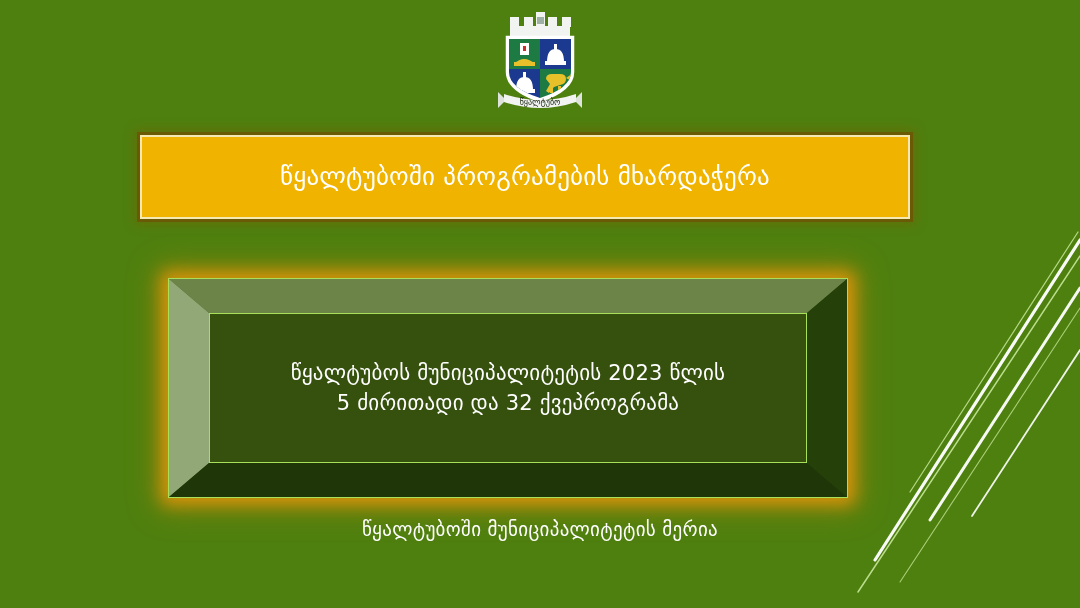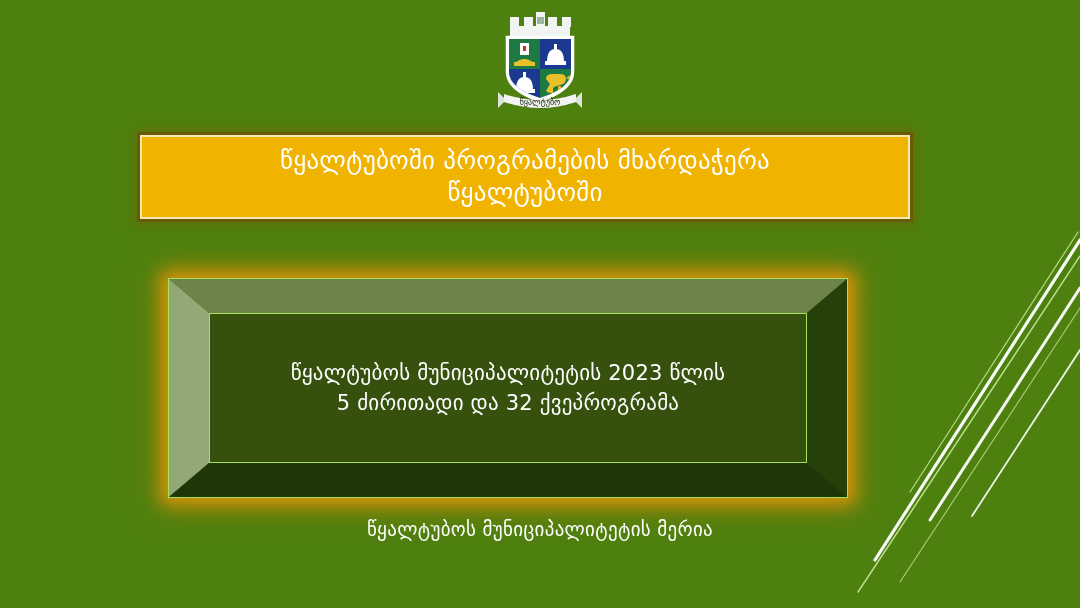--- a/index.html
+++ b/index.html
@@ -235,32 +235,31 @@
         <path d="M14 88 L22 96 L14 104 Z" fill="#dfe3de"></path>
         <path d="M98 88 L90 96 L98 104 Z" fill="#dfe3de"></path>
         <path d="M20 90 Q56 102 92 90 L92 98 Q56 110 20 98 Z" fill="#f2f4f2"></path>
         <text x="56" y="101" text-anchor="middle" font-family="'DejaVu Sans','Liberation Sans',sans-serif" font-size="8" fill="#14210a">წყალტუბო</text>
       </g>
     </svg>
   </div>
 
   <div class="title-banner">
     <div class="title-line">წყალტუბოში პროგრამების მხარდაჭერა</div>
-    <div class="title-line">წყალტუბოში</div>
   </div>
 
   <div class="frame-glow"></div>
   <div class="frame">
     <div class="bevel">
       <span class="bv-top"></span>
       <span class="bv-left"></span>
       <span class="bv-right"></span>
       <span class="bv-bottom"></span>
     </div>
     <div class="frame-inner">
       <div class="body-line">წყალტუბოს მუნიციპალიტეტის 2023 წლის</div>
       <div class="body-line">5 ძირითადი  და  32   ქვეპროგრამა</div>
     </div>
   </div>
 
-  <div class="footer">წყალტუბოს მუნიციპალიტეტის მერია</div>
+  <div class="footer">წყალტუბოში მუნიციპალიტეტის მერია</div>
 
 </div>
 
 </body></html>

